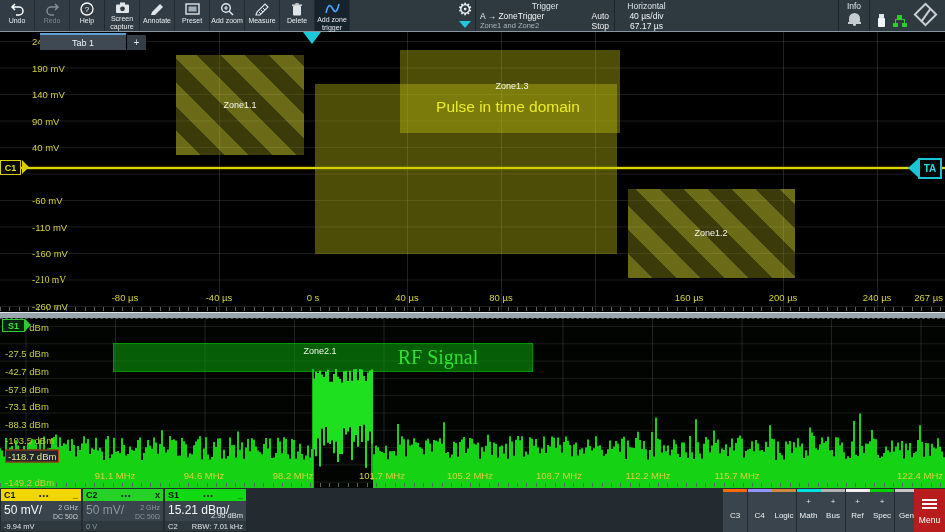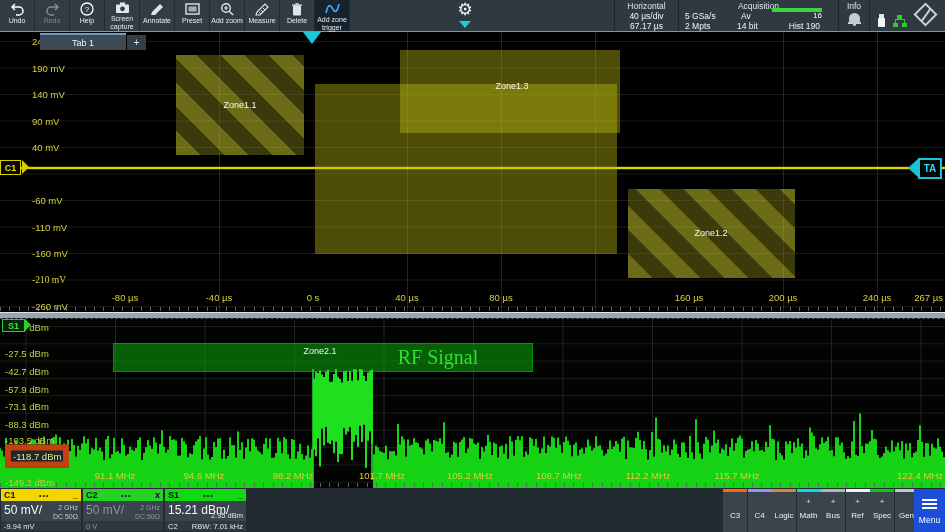--- a/index.html
+++ b/index.html
@@ -60,21 +60,21 @@
   
   #scope1 { position:absolute; left:0; top:32px; width:945px; height:280px; background:#000; overflow:hidden; }
   #grid1 { position:absolute; inset:0;
     background-image:
       linear-gradient(to right, rgba(170,170,170,0.20) 1px, transparent 1px),
       linear-gradient(to bottom, rgba(170,170,170,0.16) 1px, transparent 1px);
     background-size:94px 26.5px; background-position:31px 9px; }
   .ylab1 { position:absolute; left:8px; transform:translateY(-50%); font-size:9.5px; color:#d6d23a; z-index:6;margin-left:24px; }
   .xlab1 { position:absolute; top:260px; transform:translateX(-50%); font-size:9.5px; color:#d6d23a; z-index:6; }
   .ylab2 { position:absolute; left:5px; transform:translateY(-50%); font-size:9.5px; color:#c9cf3c; z-index:6; }
-  .ylab2.hl { background:#20262b; border:6px solid #c2410c; color:#e3e88c; padding:0 2px; }
+  .ylab2.hl { background:#20262b; border:1px solid #c2410c; color:#e3e88c; padding:0 2px; }
   .xlab2 { position:absolute; top:151px; transform:translateX(-50%); font-size:9.5px; color:#d6d23a; z-index:6; }
 
   #c1-trace { position:absolute; left:0; top:135px; width:945px; height:2px; background:#ddd700; z-index:1;
     box-shadow:0 0 2px #999400; }
   .zone-hatch { position:absolute; z-index:2;
     background:repeating-linear-gradient(45deg, rgba(214,214,46,0.50) 0 17px, rgba(116,116,20,0.50) 17px 34px); }
   .zone-solid { position:absolute; z-index:2; background:rgba(193,193,18,0.40); }
   .zone-label { position:absolute; z-index:4; font-size:9px; color:#f4f6f0; transform:translate(-50%,-50%); white-space:nowrap; }
   #pulse-caption { position:absolute; z-index:4; font-size:15.5px; color:#ecec27; transform:translate(-50%,-50%); white-space:nowrap; }
 
@@ -133,21 +133,21 @@
   .bref { position:absolute; right:3px; bottom:1px; font-size:7.5px; color:#dfe5e9; }
   #badge-c1 { left:1px; } #badge-c1 .bhead { background:#f2d600; }
   #badge-c2 { left:83px; } #badge-c2 .bhead { background:#25d225; }
   #badge-c2 .bscale, #badge-c2 .bside, #badge-c2 .bfoot { color:#8d979e; }
   #badge-s1 { left:165px; width:81px; } #badge-s1 .bhead { background:#12da12; }
 
   .dockbtn { position:absolute; top:1px; width:24px; height:43px; background:#3a444c; cursor:pointer; }
   .dockbtn .stripe { position:absolute; left:0; top:0; width:100%; height:3px; }
   .dockbtn .plus { position:absolute; left:0; top:8px; width:100%; text-align:center; font-size:8px; color:#dfe5e9; }
   .dockbtn .dlabel { position:absolute; left:0; top:22px; width:100%; text-align:center; font-size:8px; color:#eef2f5; }
-  #menu-btn { position:absolute; left:914px; top:1px; width:31px; height:43px; background:#1d4ed8; cursor:pointer; }
+  #menu-btn { position:absolute; left:914px; top:1px; width:31px; height:43px; background:#b91c1c; cursor:pointer; }
   #menu-btn .bars { position:absolute; left:8px; top:10px; width:15px; height:2px; background:#fff;
     box-shadow:0 4px 0 #fff, 0 8px 0 #fff; }
   #menu-btn .dlabel { position:absolute; left:0; top:26px; width:100%; text-align:center; font-size:8.5px; color:#fff; }
 </style>
 </head>
 <body>
 
 <div id="stage">
 
   <div id="topbar">
@@ -241,43 +241,38 @@
           </span>
           <div class="tlabel">Add zone trigger</div>
         </div>
       </div>
 
     <div id="gear-tile">
       <div class="g">⚙</div>
       <div class="chev"></div>
     </div>
 
+    <div class="sect" id="sect-trigger">
+      <div class="shead">Trigger</div>
+      <div class="srow" style="top:11px;">
+          <span style="position:absolute;left:4px;">A → ZoneTrigger</span>
+          <span style="position:absolute;right:5px;">Auto</span>
+        </div>
+      <div class="srow" style="top:21px;font-size:7.5px;">
+          <span class="dim" style="position:absolute;left:4px;">Zone1 and Zone2</span>
+          <span style="position:absolute;right:5px;font-size:8.5px;">Stop</span>
+        </div>
+    </div>
 
     <div class="sect" id="sect-horizontal">
       <div class="shead">Horizontal</div>
       <div class="srow" style="top:11px;text-align:center;">40 µs/div</div>
       <div class="srow" style="top:21px;text-align:center;">67.17 µs</div>
     </div>
 
-    <div class="sect" id="sect-acquisition">
-      <div class="shead">Acquisition</div>
-      <div class="srow" style="top:11px;">
-          <span style="position:absolute;left:6px;">5 GSa/s</span>
-          <span style="position:absolute;left:62px;">Av</span>
-          <span class="acq-count">16</span>
-        </div>
-      <div class="acq-bar">
-          <div class="fill"></div>
-        </div>
-      <div class="srow" style="top:21px;">
-          <span style="position:absolute;left:6px;">2 Mpts</span>
-          <span style="position:absolute;left:58px;">14 bit</span>
-          <span style="position:absolute;right:18px;">Hist 190</span>
-        </div>
-    </div>
 
     <div class="sect" id="sect-info">
       <div class="shead">Info</div>
       <div id="bell">
           <div class="dome"></div>
           <div class="lip"></div>
           <div class="clap"></div>
         </div>
     </div>
 
@@ -305,20 +300,21 @@
     <div id="c1-trace"></div>
 
     <div class="zone-hatch" style="left:176px;top:23px;width:128px;height:100px;"></div>
     <div class="zone-solid" style="left:315px;top:52px;width:302px;height:170px;"></div>
     <div class="zone-solid" style="left:400px;top:18px;width:220px;height:83px;"></div>
     <div class="zone-hatch" style="left:628px;top:157px;width:167px;height:89px;"></div>
 
     <div class="zone-label" style="left:240px;top:73px;">Zone1.1</div>
     <div class="zone-label" style="left:512px;top:54px;">Zone1.3</div>
     <div class="zone-label" style="left:711px;top:201px;text-align:right;">Zone1.2</div>
+    <div id="pulse-caption" style="left:508px;top:75px;">Pulse in time domain</div>
 
     <div id="trig-marker"></div>
     <div class="tag" id="c1-tag">C1</div>
     <div class="tag" id="ta-tag">TA</div>
 
     <div id="y1-labels">
         <div class="ylab1" style="top: 9px;">240 mV</div>
         <div class="ylab1" style="top: 35.5px;">190 mV</div>
         <div class="ylab1" style="top: 62px;">140 mV</div>
         <div class="ylab1" style="top: 88.5px;">90 mV</div>

